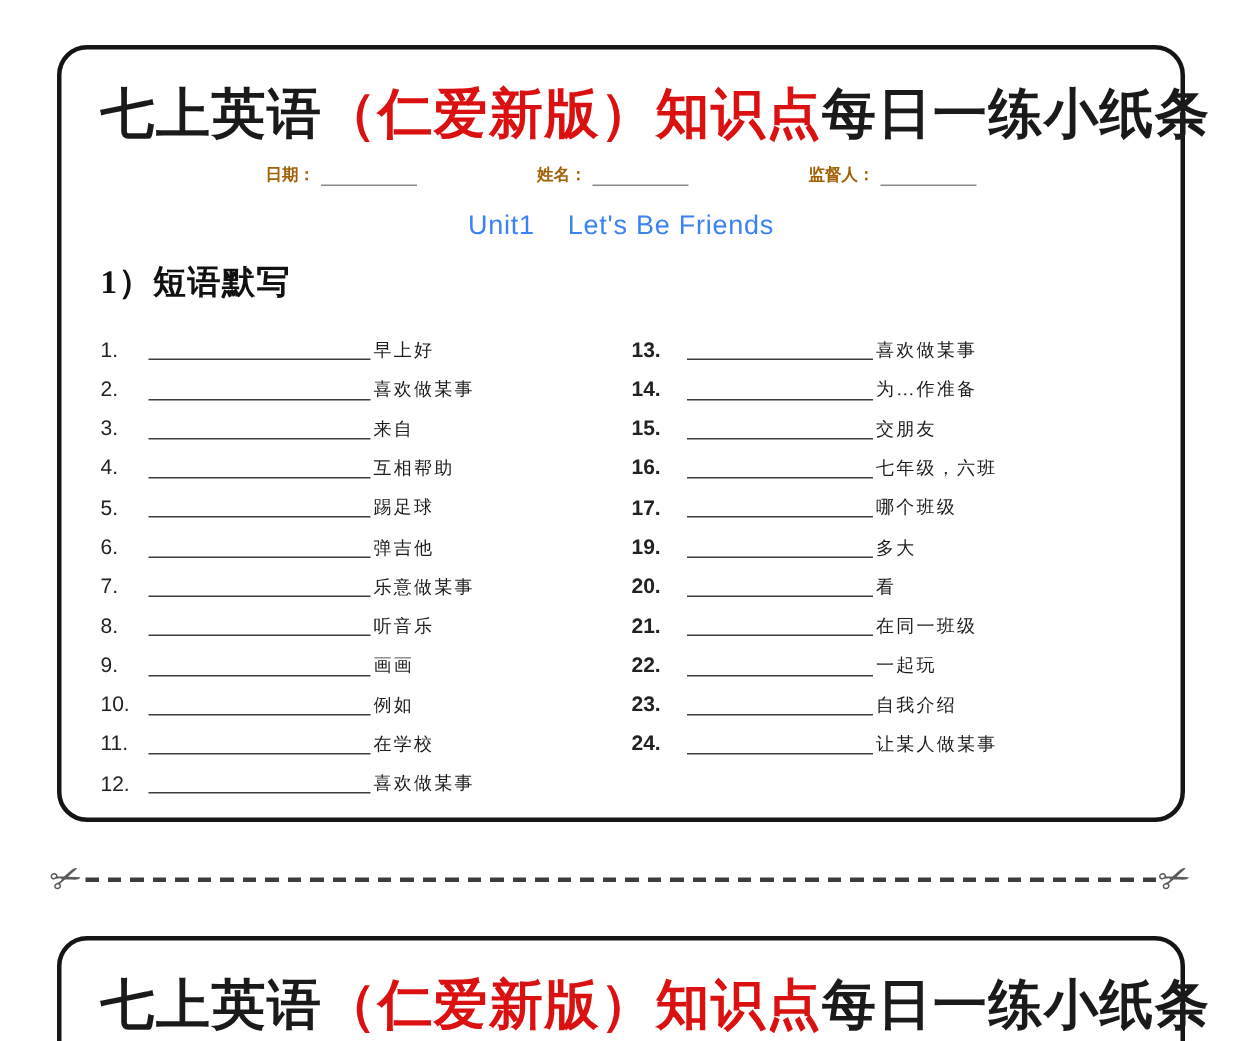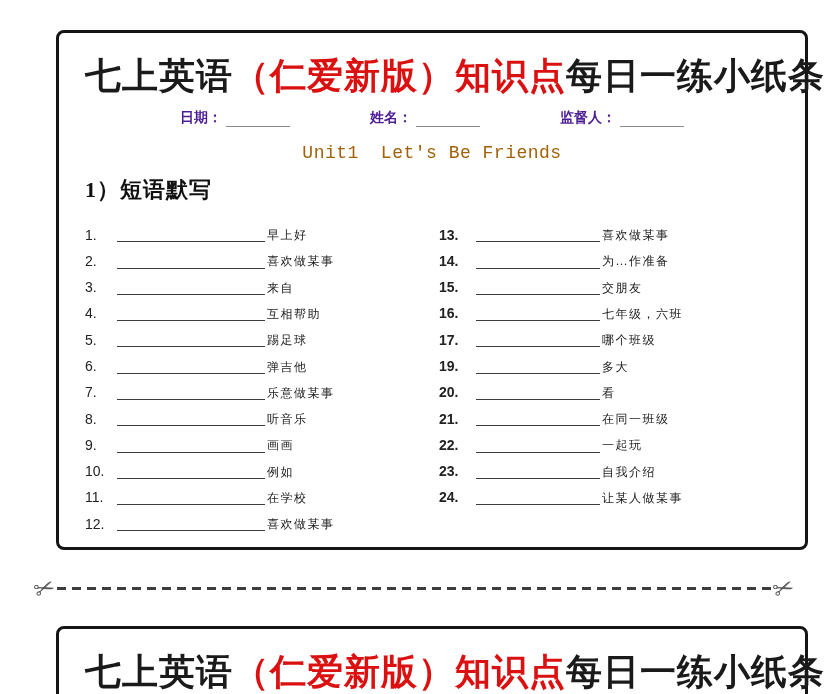--- a/index.html
+++ b/index.html
@@ -9,24 +9,24 @@
   }
   body {
     width: 828px;
     height: 694px;
     overflow: hidden;
     position: relative;
     font-family: "Liberation Sans", sans-serif;
   }
   .card {
     box-sizing: border-box;
-    margin-left: 56px;
+    margin-left: 38px;
     width: 752px;
     border: 3px solid #151515;
-    border-radius: 8px;
+    border-radius: 20px;
     background: #ffffff;
     padding: 22px 26px 16px 26px;
   }
   .card-1 { margin-top: 30px; }
   .card-2 { margin-top: 20px; height: 170px; }
 
   .title {
     text-align: center;
     font-family: "Liberation Serif", serif;
     font-weight: bold;
@@ -38,41 +38,41 @@
   }
   .title .red { color: var(--accent-red, #db1010); }
 
   .fields {
     display: flex;
     justify-content: center;
     gap: 80px;
     margin-top: 10px;
     font-family: "Liberation Serif", serif;
     font-weight: bold;
-    font-size: 14px;
-    color: #4c1d95;
+    font-size: 11px;
+    color: #a16207;
   }
   .field { display: flex; align-items: flex-end; }
   .field-line {
     display: inline-block;
     width: 64px;
     height: 12px;
     margin-left: 4px;
     border-bottom: 1.5px solid #8a8a8a;
   }
 
   .unit {
     display: flex;
     justify-content: center;
     gap: 22px;
     margin-top: 16px;
-    font-family: Liberation Mono, monospace;
+    font-family: Liberation Sans, sans-serif;
     font-size: 18px;
     font-weight: 500;
-    color: #a16207;
+    color: #3b82f6;
     letter-spacing: 0.5px;
   }
 
   .section {
     margin-top: 12px;
     font-family: "Liberation Serif", serif;
     font-weight: bold;
     font-size: 22px;
     letter-spacing: 1px;
     color: #111111;

